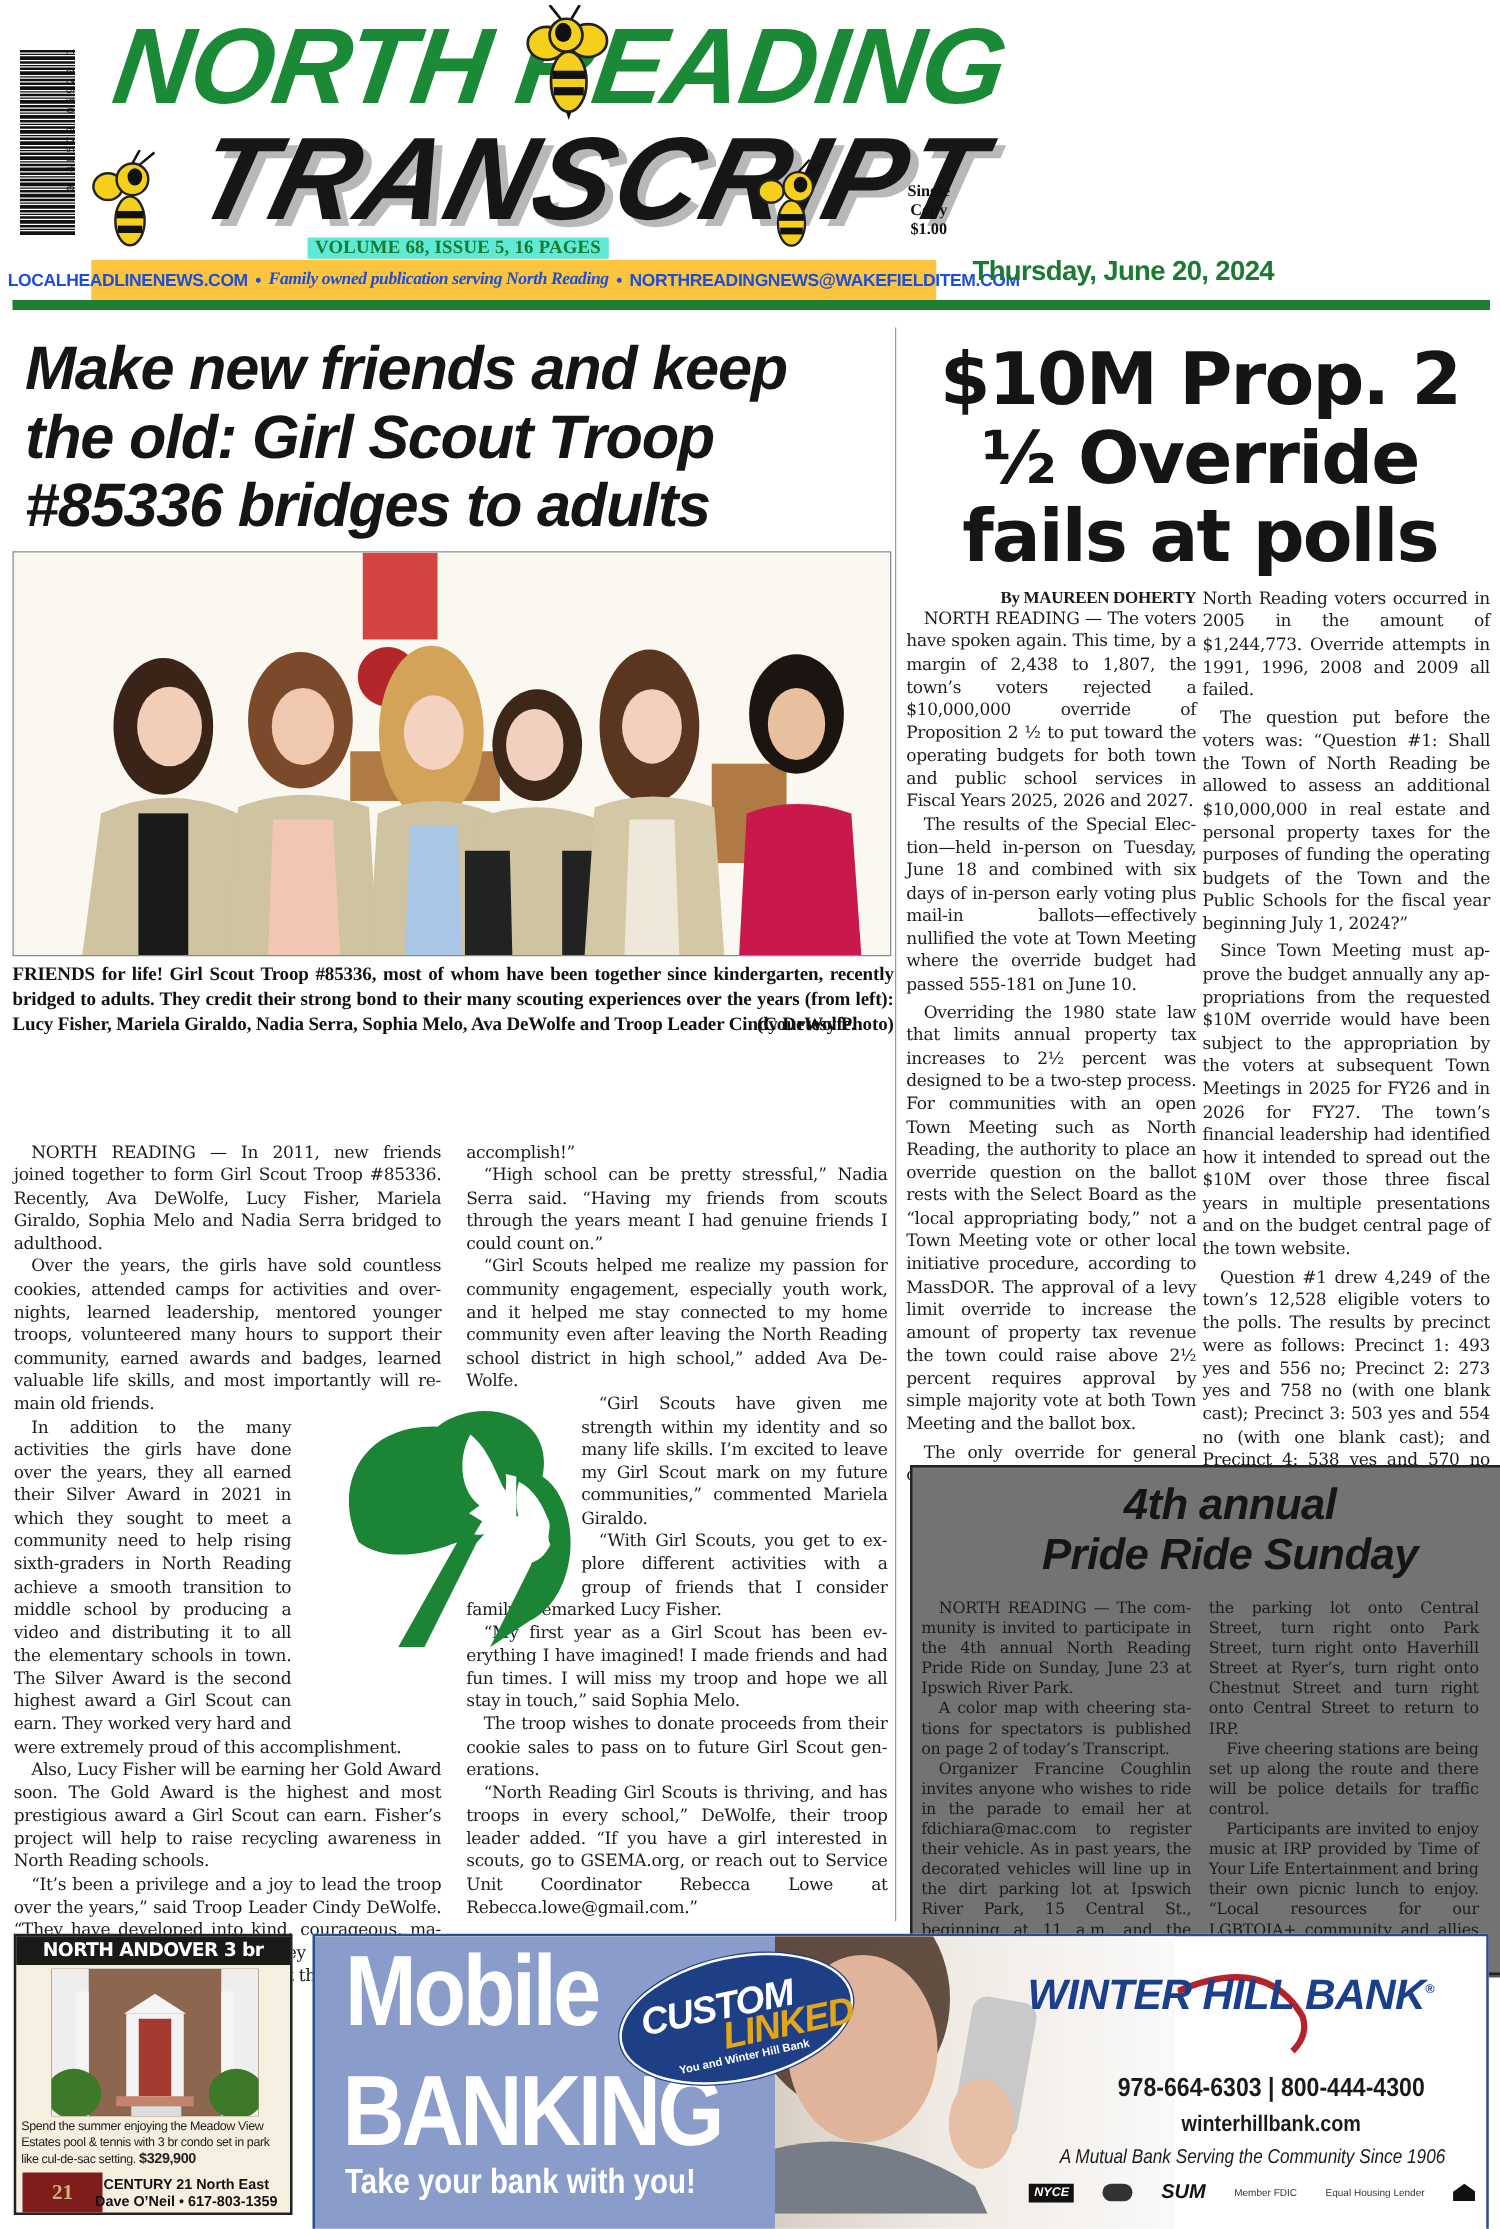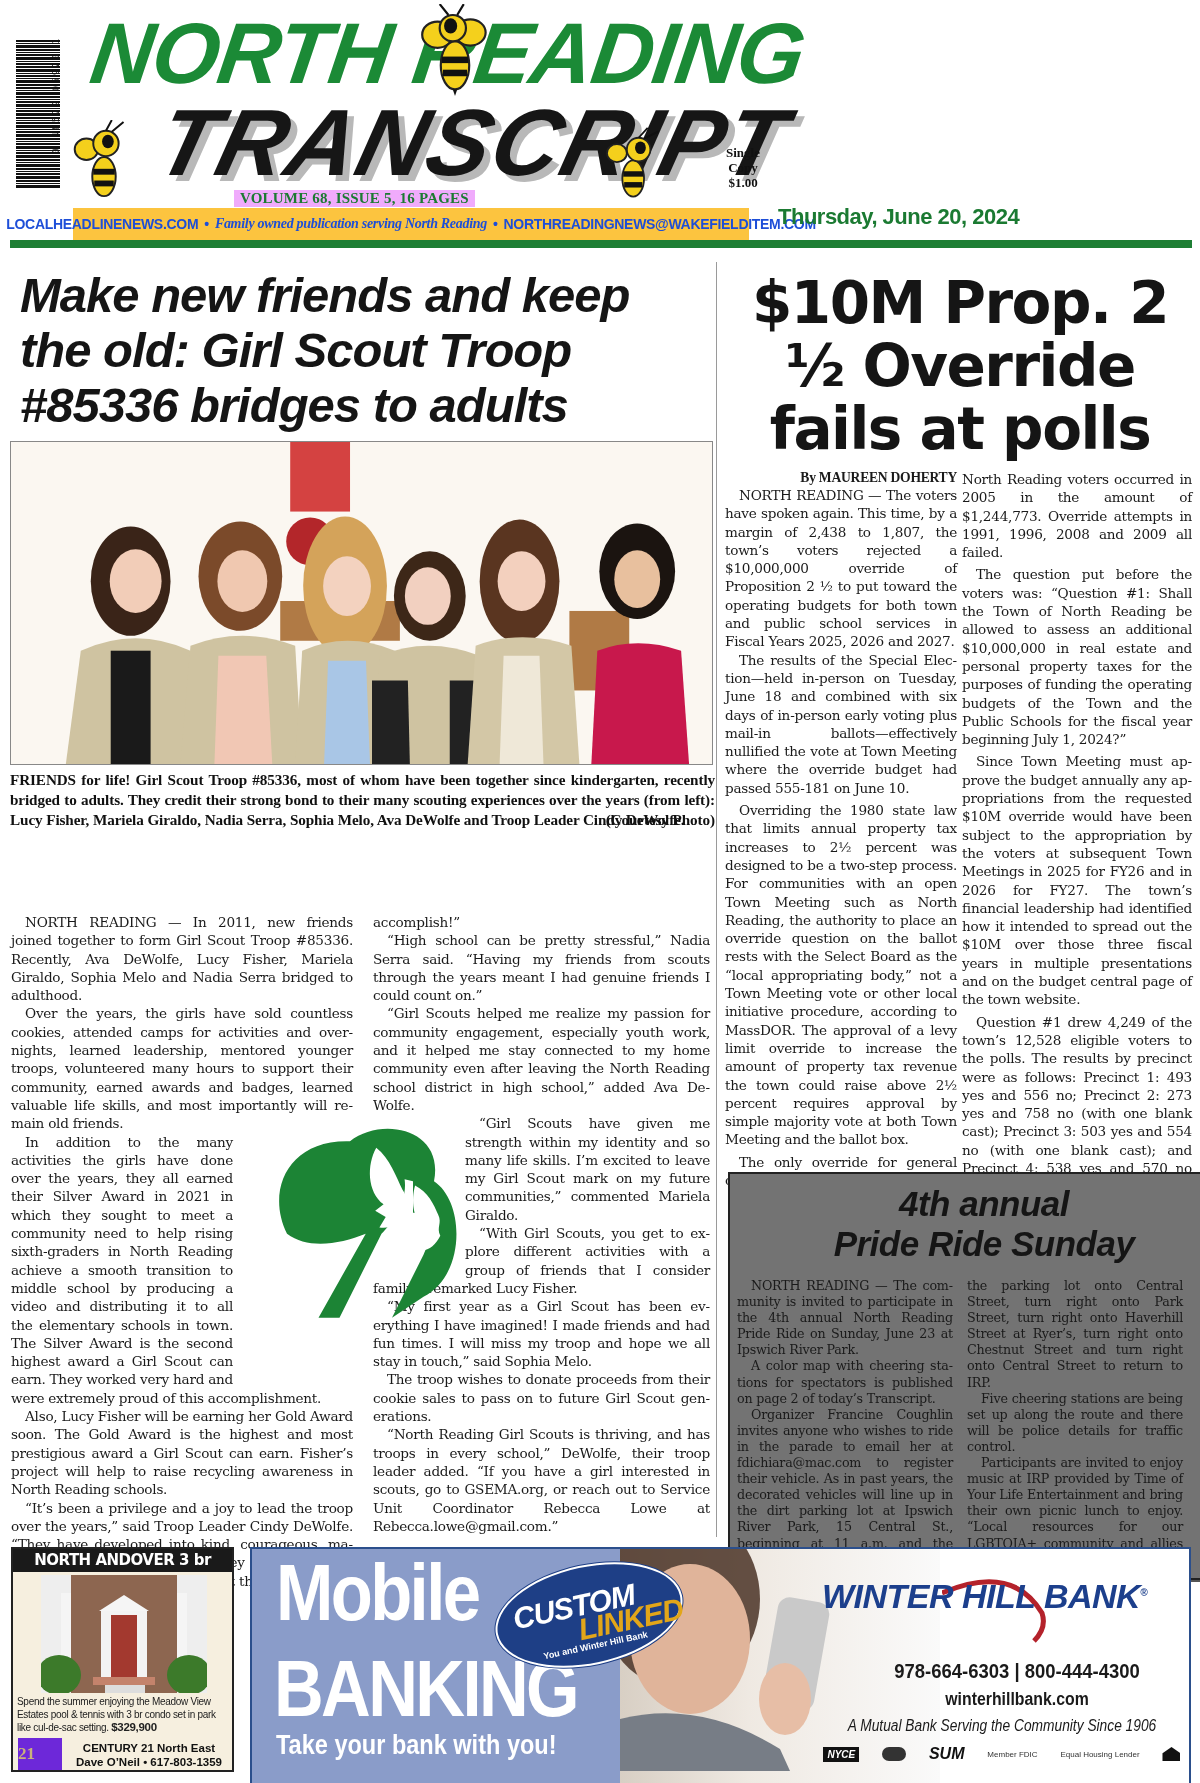--- a/index.html
+++ b/index.html
@@ -9,21 +9,21 @@
 
   
   .barcode{left:16px;top:40px;width:44px;height:200px;display:flex;flex-direction:column;gap:1px}
   .barcode i{display:block;height:2px;background:#111}
   .barcode i.t{height:1px}
   .barcode i.w{height:3px}
   .barcode-num{left:52px;top:36px;font:8px "DejaVu Sans Mono",monospace;writing-mode:vertical-rl;transform:rotate(180deg);letter-spacing:3px;color:#111}
   .title-north{left:92px;top:10px;font:italic 700 86px "Liberation Sans",sans-serif;color:#1b8a36;letter-spacing:-1px;transform:skewX(-8deg);white-space:nowrap;line-height:1}
   .title-transcript{left:160px;top:96px;font:italic 700 94px "Liberation Sans",sans-serif;color:#161616;letter-spacing:2px;transform:skewX(-14deg);text-shadow:8px 6px 0 #b8b8b8;white-space:nowrap;line-height:1}
   .bee{width:64px;height:82px}
-  .volume{left:234px;top:190px;font:700 15px "Liberation Serif",serif;color:#1b7a32;background:#f0abfc;padding:0 6px;letter-spacing:.2px}
+  .volume{left:246px;top:190px;font:700 15px "Liberation Serif",serif;color:#1b7a32;background:#5eead4;padding:0 6px;letter-spacing:.2px}
   .single-copy{left:716px;top:145px;width:54px;text-align:center;font:700 13px/15px "Liberation Serif",serif;color:#111}
   .yellow-bar{left:73px;top:208px;width:676px;height:32px;background:#fcc43f;display:flex;align-items:center;justify-content:center;gap:6px;font:700 14px "Liberation Sans",sans-serif;color:#1d4ed8;white-space:nowrap;letter-spacing:-.3px}
   .yellow-bar .it{font:italic 700 14px "Liberation Serif",serif}
   .date{left:778px;top:204px;font:700 22px "Liberation Sans",sans-serif;color:#1b7a32;letter-spacing:-.5px}
   .green-rule{left:10px;top:240px;width:1182px;height:8px;background:#1e7e34}
 
   
   .vrule{background:#9a9a9a;width:1px}
 
   
@@ -57,21 +57,21 @@
   .pride .body{font-size:12.7px;line-height:16.1px;letter-spacing:-.2px}
   .pride-a{position:absolute;left:7px;top:104px;width:216px}
   .pride-b{position:absolute;left:237px;top:104px;width:216px}
 
   
   .ad-condo{left:11px;top:1547px;width:223px;height:225px;border:2px solid #222;background:#f6efdf}
   .ad-condo-head{height:23px;background:#1a1a1a;color:#fff;font:700 15px/23px "DejaVu Sans",sans-serif;text-align:center;letter-spacing:-.5px}
   .ad-condo-photo{position:absolute;left:28px;top:26px;width:166px;height:118px;background:#7b5a48;overflow:hidden}
   .ad-condo-text{position:absolute;left:4px;top:147px;width:212px;font:10px/12.5px "Liberation Sans",sans-serif;color:#222;letter-spacing:-.3px}
   .ad-condo-text b{font-size:11.5px}
-  .c21{position:absolute;left:5px;top:189px;width:44px;height:32px;background:#6d28d9;color:#c9b27b;font:700 17px/32px "Liberation Serif",serif;}
+  .c21{position:absolute;left:5px;top:189px;width:64px;height:32px;background:#7f1d1d;color:#c9b27b;font:700 17px/32px "Liberation Serif",serif;text-align:center}
   .ad-condo-agent{position:absolute;left:54px;top:192px;width:164px;text-align:center;font:700 11.5px/14px "Liberation Sans",sans-serif;color:#111}
 
   .ad-bank{left:250px;top:1547px;width:941px;height:281px;border:2px solid #2b4f8c;background:#fff;overflow:hidden}
   .bank-left{position:absolute;left:0;top:0;width:368px;height:100%;background:#8a9cc9}
   .bank-mobile{position:absolute;left:24px;top:4px;font:700 80px/80px "Liberation Sans",sans-serif;color:#fff;letter-spacing:-3px;transform:scaleX(.86);transform-origin:left}
   .bank-banking{position:absolute;left:22px;top:100px;font:700 80px/80px "Liberation Sans",sans-serif;color:#fff;letter-spacing:-3px;transform:scaleX(.86);transform-origin:left}
   .bank-tag{position:absolute;left:24px;top:180px;font:700 28px "Liberation Sans",sans-serif;color:#fff;transform:scaleX(.84);transform-origin:left;white-space:nowrap}
   .bank-photo{position:absolute;left:368px;top:0;width:320px;height:100%;background:linear-gradient(90deg,#d8cfc4 0%,#efe9e2 40%,#fafafa 100%)}
   .bank-oval{position:absolute;left:242px;top:16px;width:190px;height:100px;border-radius:50%;background:#1e3f86;border:2px solid #fff;transform:rotate(-12deg);box-shadow:0 0 0 1px #1e3f86}
   .oval-custom{position:absolute;left:18px;top:20px;font:italic 700 30px "Liberation Sans",sans-serif;color:#fff;letter-spacing:-1px}

